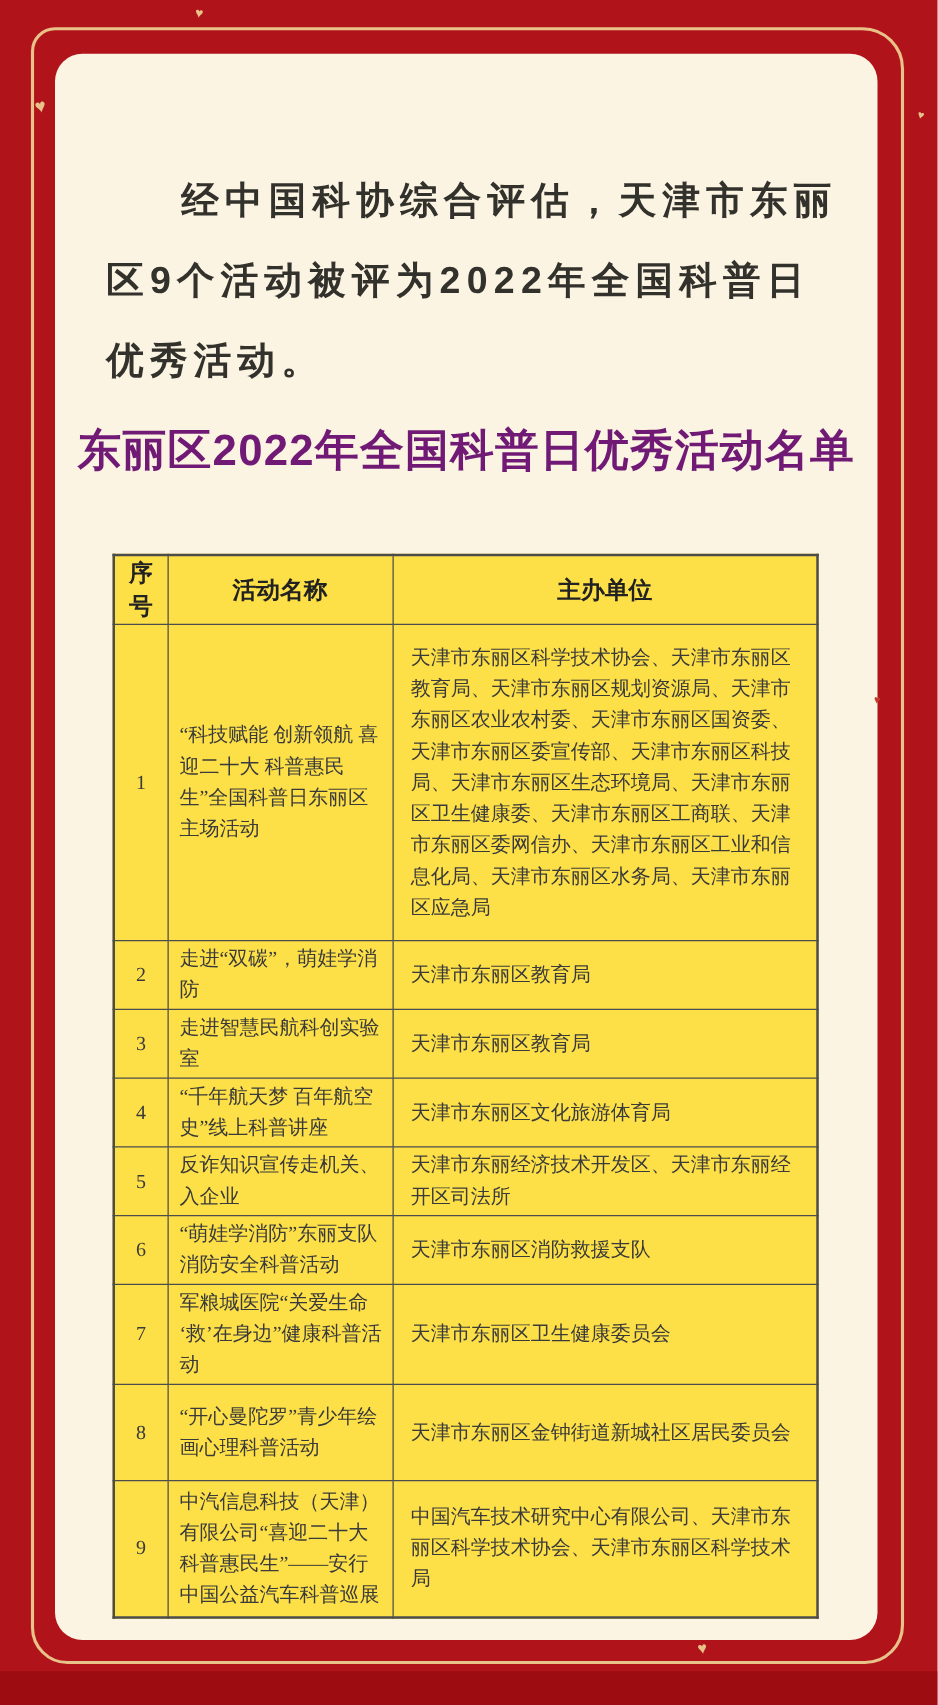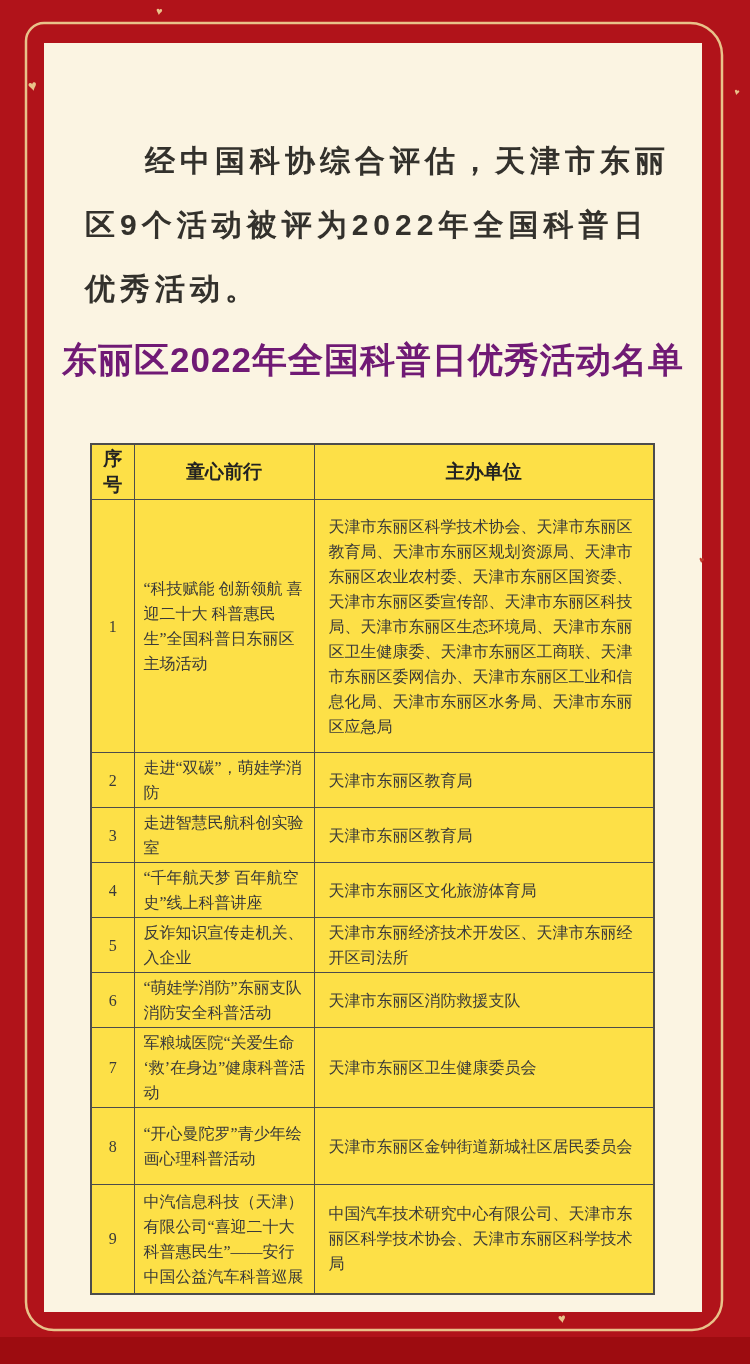--- a/index.html
+++ b/index.html
@@ -15,21 +15,21 @@
   .bottom-band {
     position: absolute; left: 0; top: 1337px; width: 750px; height: 27px;
     background: #9d0c10;
   }
   .gold-frame {
     position: absolute; left: 0; top: 0; width: 750px; height: 1364px;
     pointer-events: none;
   }
   .panel {
     position: absolute; left: 44px; top: 43px; width: 658px; height: 1269px;
-    background: #fbf4e2; border-radius: 0;
+    background: #fbf4e2; border-radius: 22px;
   }
   .heart {
     position: absolute; color: #e9c28a; line-height: 1; z-index: 3;
   }
   .heart.h-left   { left: 28px;  top: 78px;   font-size: 15px; transform: rotate(-12deg); }
   .heart.h-top    { left: 156px; top: 6px;    font-size: 11px; transform: rotate(8deg); }
   .heart.h-right  { left: 734px; top: 88px;   font-size: 9px;  transform: rotate(15deg); }
   .heart.h-bottom { left: 558px; top: 1312px; font-size: 13px; transform: rotate(-8deg); }
   .heart.h-panel  { left: 699px; top: 556px;  font-size: 9px;  color: #c0392b; transform: rotate(10deg); }
 
@@ -109,21 +109,21 @@
 
     <table class="activities-table">
       <colgroup>
         <col style="width:43px">
         <col style="width:180px">
         <col style="width:340px">
       </colgroup>
       <thead>
         <tr>
           <th>序号</th>
-          <th>童心前行</th>
+          <th>活动名称</th>
           <th>主办单位</th>
         </tr>
       </thead>
       <tbody>
         <tr>
           <td class="cell-no">1</td>
           <td class="cell-name">“科技赋能 创新领航 喜迎二十大 科普惠民生”全国科普日东丽区主场活动</td>
           <td class="cell-org">天津市东丽区科学技术协会、天津市东丽区教育局、天津市东丽区规划资源局、天津市东丽区农业农村委、天津市东丽区国资委、天津市东丽区委宣传部、天津市东丽区科技局、天津市东丽区生态环境局、天津市东丽区卫生健康委、天津市东丽区工商联、天津市东丽区委网信办、天津市东丽区工业和信息化局、天津市东丽区水务局、天津市东丽区应急局</td>
         </tr>
         <tr>

